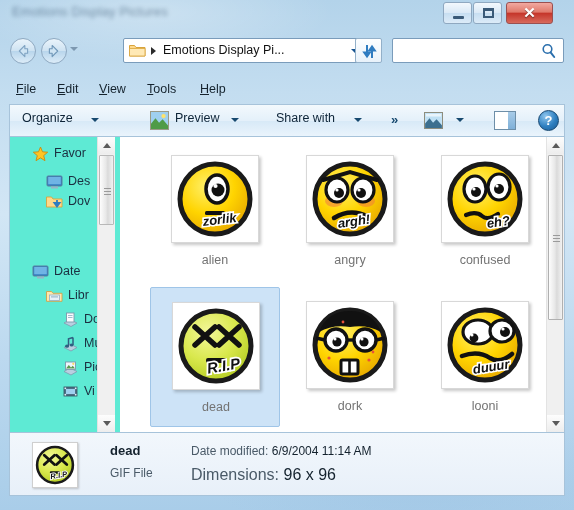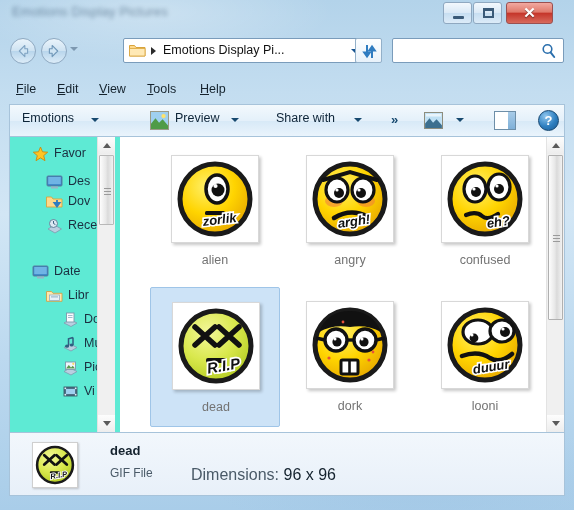--- a/index.html
+++ b/index.html
@@ -235,21 +235,21 @@
 
   <div id="menubar">
     <div class="menuitem" style="left:0px"><u>F</u><span>ile</span></div>
     <div class="menuitem" style="left:41px"><u>E</u><span>dit</span></div>
     <div class="menuitem" style="left:83px"><u>V</u><span>iew</span></div>
     <div class="menuitem" style="left:131px"><u>T</u><span>ools</span></div>
     <div class="menuitem" style="left:184px"><u>H</u><span>elp</span></div>
   </div>
 
   <div id="toolbar">
-    <div class="tbitem" style="left:12px">Emotions</div>
+    <div class="tbitem" style="left:12px">Organize</div>
     <div class="tbcaret" style="left:81px"></div>
 
     <div id="tb-preview-icon">
       <svg viewBox="0 0 19 19" style="width:17px;height:17px">
         <rect x="0" y="0" width="19" height="19" fill="#9fd0ef"></rect>
         <path d="M0 13 L5 7 L9 12 L13 8 L19 15 L19 19 L0 19 Z" fill="#4f9b46"></path>
         <circle cx="14" cy="4.5" r="2.4" fill="#ffe36a"></circle>
       </svg>
     </div>
     <div class="tbitem" style="left:165px">Preview</div>
@@ -301,30 +301,20 @@
       <div class="navitem" style="top:54px">
         <span class="ico" style="left:36px">
           <svg viewBox="0 0 17 16" style="width:17px;height:16px">
             <path d="M0.5 3 h5 l1.5 2 h9 v8 h-15.5 z" fill="#ffd98a" stroke="#d9a43c" stroke-width=".9"></path>
             <path d="M11 6 L11 10 M11 12.5 L8.4 9 L13.6 9 Z" stroke="#2f7cc0" stroke-width="1.8" fill="#2f7cc0"></path>
           </svg>
         </span>
         <span class="lbl" style="left:58px">Dov</span>
       </div>
 
-      <div class="navitem" style="top:78px">
-        <span class="ico" style="left:36px">
-          <svg viewBox="0 0 17 16" style="width:17px;height:16px">
-            <path d="M2 11 L8.5 7 L15.5 11 L9 15 Z" fill="#b9cfe0" stroke="#7d99ad" stroke-width=".8"></path>
-            <circle cx="7.5" cy="5.5" r="4" fill="#dce9f3" stroke="#63839b" stroke-width="1"></circle>
-            <path d="M7.5 3 L7.5 5.5 L9.4 6.6" stroke="#3b6280" stroke-width="1" fill="none"></path>
-          </svg>
-        </span>
-        <span class="lbl" style="left:58px">Rece</span>
-      </div>
 
       <div class="navitem" style="top:124px">
         <span class="ico" style="left:22px">
           <svg viewBox="0 0 17 16" style="width:17px;height:16px">
             <rect x="1" y="2" width="15" height="10" rx="1" fill="#2f7cc0" stroke="#5b7f9e" stroke-width="1"></rect>
             <rect x="2.2" y="3" width="12.6" height="7.3" fill="#6fb4e5"></rect>
             <rect x="5" y="12.5" width="7" height="2" fill="#9ab4c8"></rect>
           </svg>
         </span>
         <span class="lbl" style="left:44px">Date</span>
@@ -595,19 +585,23 @@
         <circle cx="43" cy="43" r="35" fill="url(#gG)" stroke="#1a1a1a" stroke-width="5"></circle>
         <path d="M22 24 L42 42 M42 24 L22 42" stroke="#111" stroke-width="5.5" stroke-linecap="round"></path>
         <path d="M46 24 L66 42 M66 24 L46 42" stroke="#111" stroke-width="5.5" stroke-linecap="round"></path>
         <rect x="33" y="55" width="20" height="5" rx="2" fill="#111"></rect>
         <g transform="translate(33,60) rotate(-10)">
           <text x="0" y="11" font-family="'Liberation Sans',sans-serif" font-size="15" font-weight="bold" font-style="italic" fill="#111" stroke="#fff" stroke-width="3.4" paint-order="stroke">R.I.P</text>
         </g>
       </svg>
     </div>
     <div id="det-name">dead</div>
+    <div id="det-date">
+      <span>Date modified:</span>
+      <span class="det-val">6/9/2004 11:14 AM</span>
+    </div>
     <div id="det-type">GIF File</div>
     <div id="det-dims">
       <span>Dimensions:</span>
       <span class="det-val">96 x 96</span>
     </div>
   </div>
 </div>
 
 </body></html>

